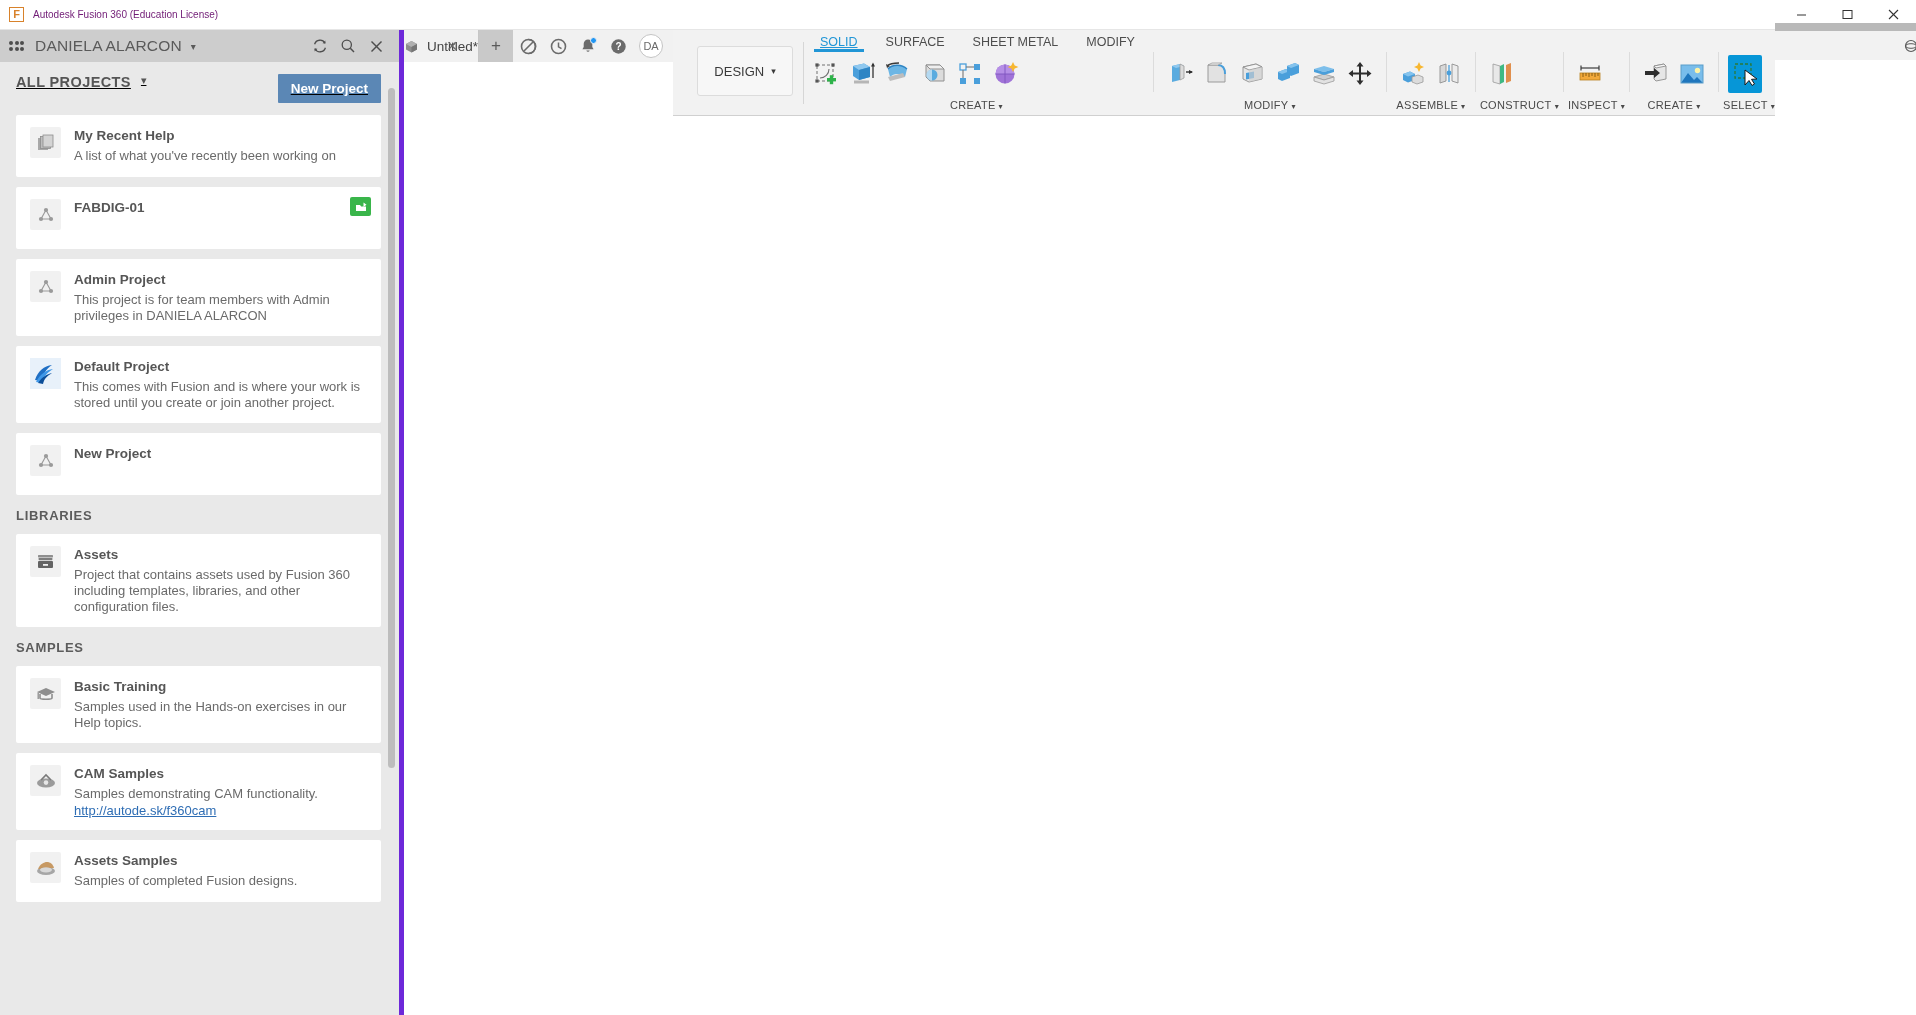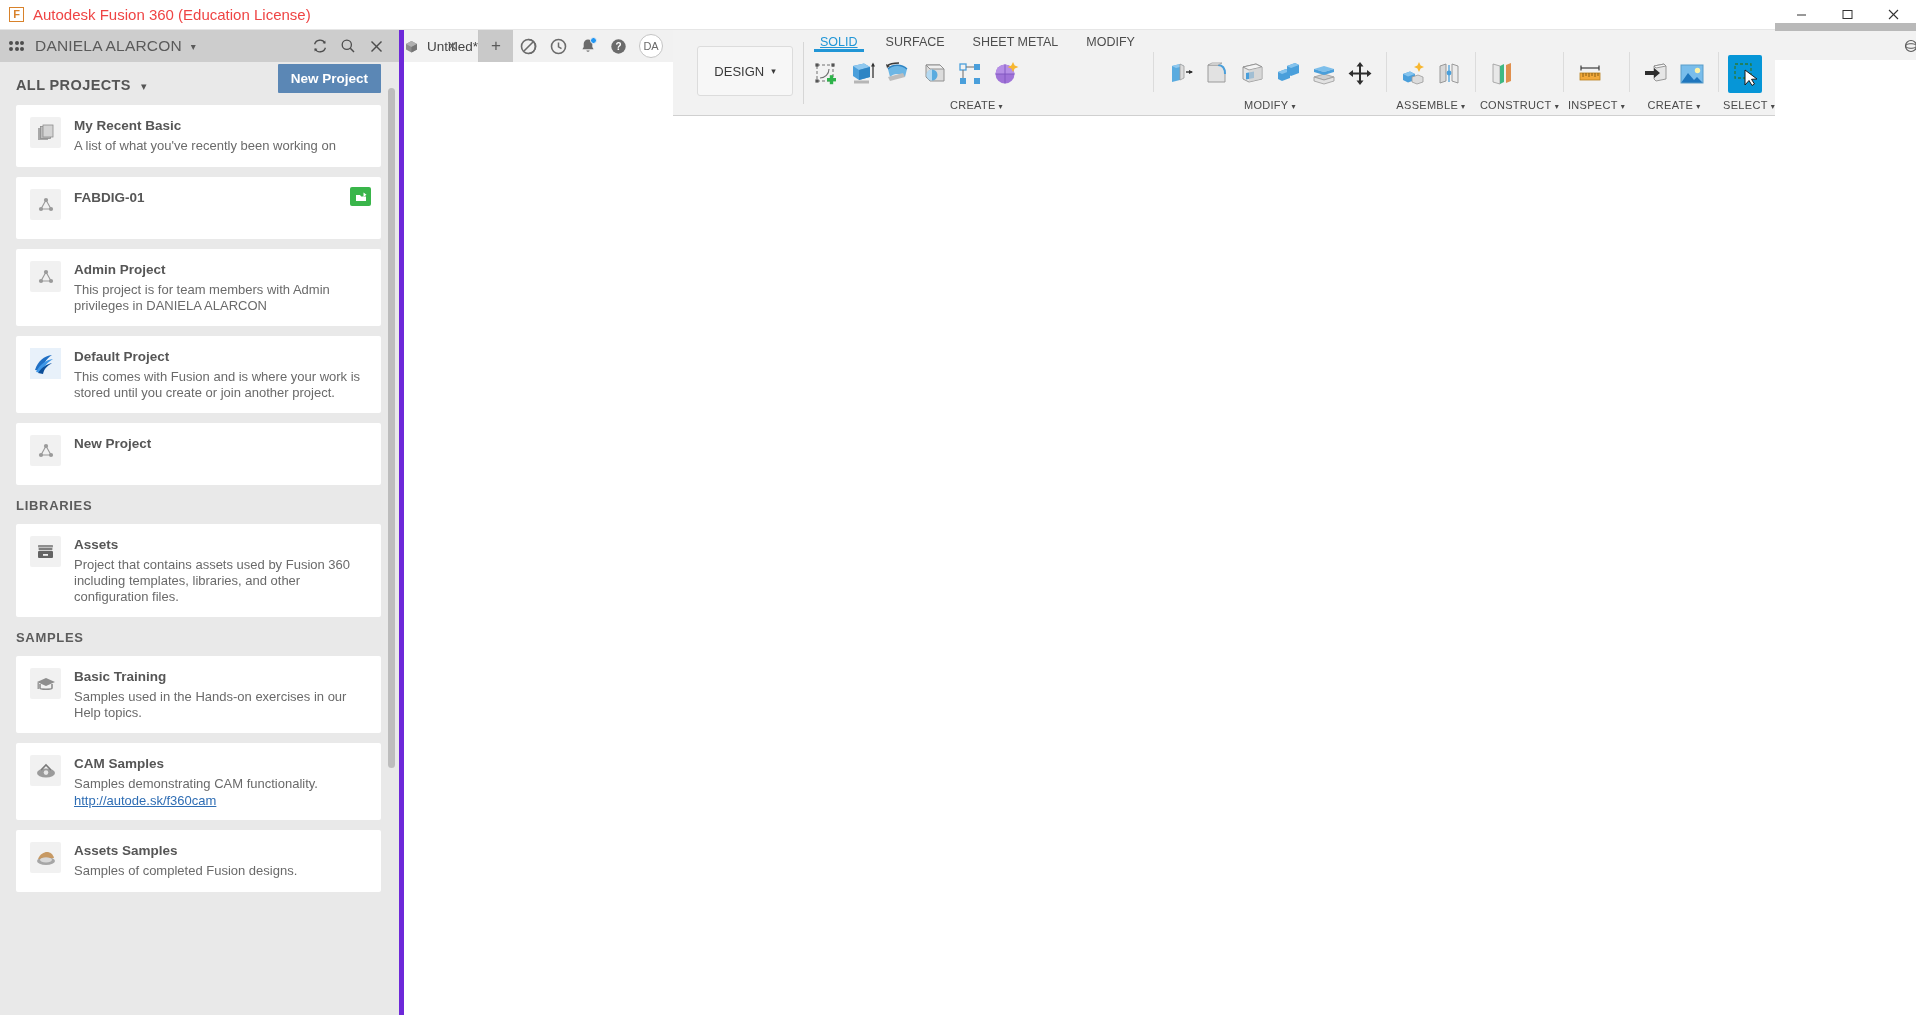--- a/index.html
+++ b/index.html
@@ -17,21 +17,21 @@
     height: 30px; background: #ffffff; display: flex; align-items: center;
     border-bottom: 1px solid #e6e6e6; flex: 0 0 30px;
   }
   .tb-logo {
     width: 15px; height: 15px; margin-left: 9px; margin-right: 9px;
     background: #ffffff; border: 1px solid #d8822b;
     color: #d8822b; font-size: 11px; font-weight: bold;
     display: flex; align-items: center; justify-content: center;
     line-height: 1;
   }
-  .tb-title { font-size: 15px; color: #ef4444; }
+  .tb-title { font-size: 10px; color: #701a75; }
   .tb-spacer { flex: 1; }
   .tb-btn {
     width: 46px; height: 30px; display: flex; align-items: center; justify-content: center;
     color: #333; font-size: 13px;
   }
 
   
   .body { flex: 1; display: flex; min-height: 0; position: relative; }
 
   
@@ -56,21 +56,21 @@
   .dp-hspacer { flex: 1; }
   .dp-hicon {
     width: 28px; height: 26px; display: flex; align-items: center; justify-content: center;
     color: #4d4d4d; font-size: 15px;
   }
 
   .dp-scroll {
     flex: 1; overflow: hidden; position: relative; padding: 0 18px 0 16px;
   }
   .dp-topbar {
-    display: flex; align-items: flex-end; padding: 2px 0 12px 0;
+    display: flex; align-items: flex-start; padding: 12px 0 12px 0; text-decoration: underline;
   }
   .dp-allprojects {
     font-size: 14.5px; color: #555; font-weight: bold; letter-spacing: .4px;
   }
   .dp-allprojects-caret { margin-left: 10px; font-size: 11px; color: #555; }
   .dp-spacer { flex: 1; }
   .newproject-btn {
     background: #5b87b5; color: #fff; border: none;
     font-size: 13.5px; font-weight: bold; font-family: inherit;
     padding: 7px 13px; cursor: pointer; border-radius: 1px;
@@ -317,21 +317,21 @@
 
         <div class="card">
           <div class="card-icon">
             <svg width="20" height="20" viewBox="0 0 20 20">
               <rect x="2" y="5" width="10" height="12" fill="#a8a8a8"></rect>
               <rect x="4.5" y="3.5" width="10" height="12" fill="#bdbdbd" stroke="#8d8d8d" stroke-width=".8"></rect>
               <rect x="7" y="2" width="10" height="12" fill="#d4d4d4" stroke="#8d8d8d" stroke-width=".8"></rect>
             </svg>
           </div>
           <div class="card-body">
-            <div class="card-title">My Recent Basic</div>
+            <div class="card-title">My Recent Help</div>
             <div class="card-desc">A list of what you've recently been working on</div>
           </div>
         </div>
 
         <div class="card">
           <div class="card-icon">
             <svg width="20" height="20" viewBox="0 0 20 20">
               <path d="M10 5 L15 14 L5 14 Z" fill="none" stroke="#9a9a9a" stroke-width="1.1"></path>
               <circle cx="10" cy="5" r="2.1" fill="#9a9a9a"></circle>
               <circle cx="5" cy="14" r="2.1" fill="#9a9a9a"></circle>

